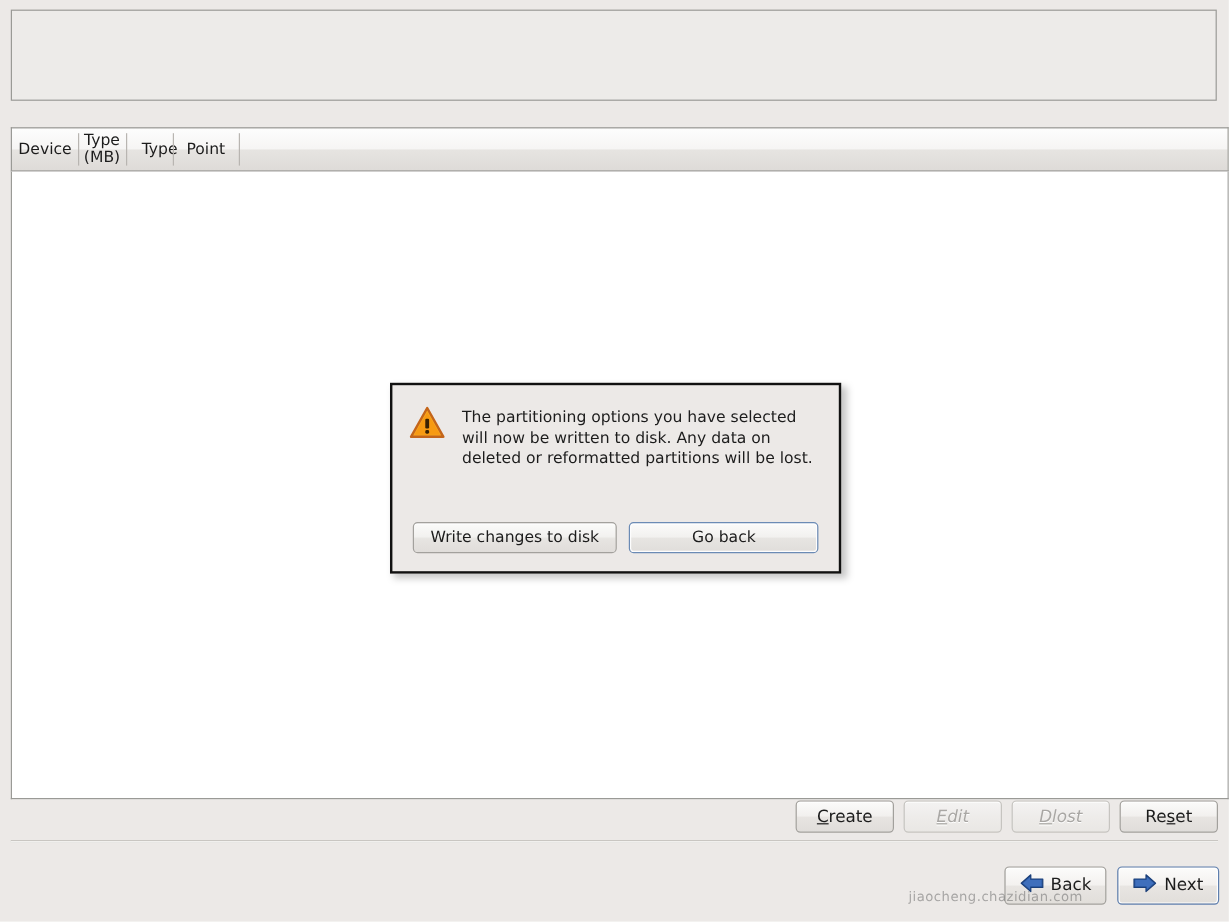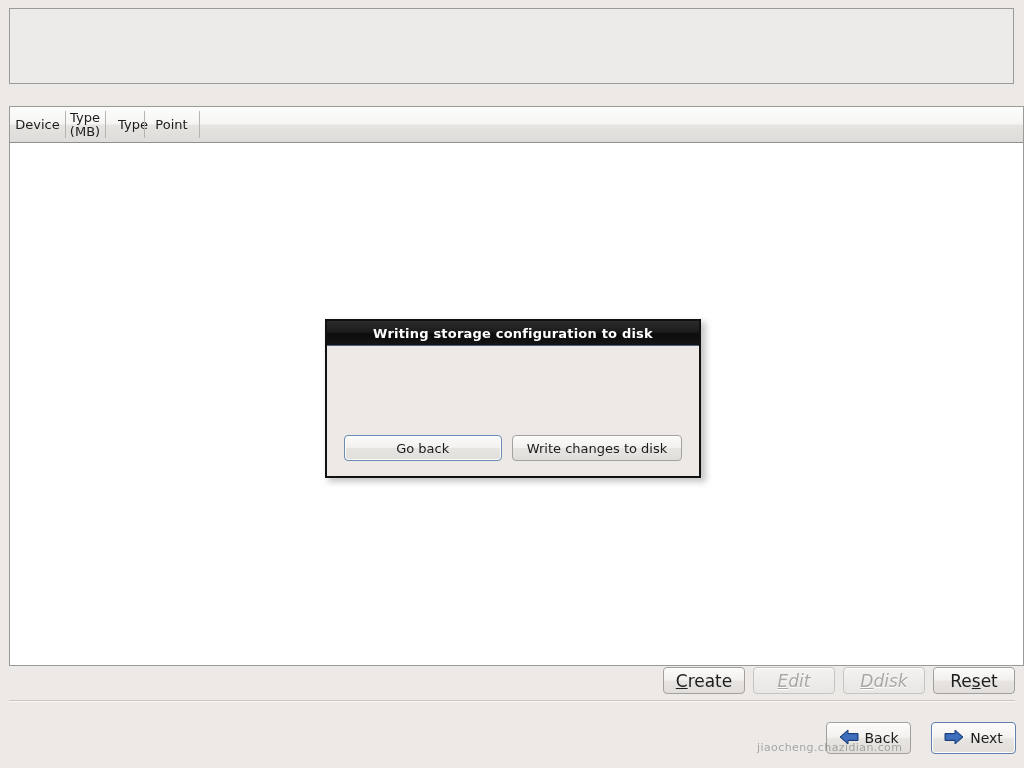--- a/index.html
+++ b/index.html
@@ -89,21 +89,21 @@
   
   #row-actions {
     position: absolute;
     right: 9px;
     top: 667px;
     display: flex;
     gap: 8px;
   }
   .btn {
     font-family: "DejaVu Sans", "Liberation Sans", sans-serif;
-    font-size: 17px;
+    font-size: 14px;
     color: #1c1c1c;
     background: linear-gradient(to bottom, #fbfbfa 0%, #f2f0ee 48%, #e7e4e1 52%, #e0dddA 100%);
     border: 1px solid #a2a09c;
     border-radius: 4px;
     padding: 4px;
     height: 27px;
     min-width: 82px;
     display: flex;
     align-items: center;
     justify-content: center;
@@ -152,21 +152,20 @@
     background: linear-gradient(to bottom, #fcfcfb 0%, #f3f1ef 48%, #e8e5e2 52%, #e1deda 100%);
     border: 1px solid #a2a09c;
     border-radius: 4px;
     box-shadow: inset 0 1px 0 rgba(255,255,255,.9);
     box-sizing: border-box;
     cursor: default;
   }
   .nav-btn.focused {
     border-color: #5f7fae;
     box-shadow: inset 0 0 0 1px #ffffff, inset 0 1px 0 rgba(255,255,255,.9);
-    margin-left: 11px;
   }
   .arrow-icon { flex: 0 0 auto; display: block; }
 
   
   #dialog-shadow {
     position: absolute;
     left: 328px;
     top: 322px;
     width: 378px;
     height: 160px;
@@ -287,21 +286,21 @@
 
   <div class="btn">
     <span><span class="mn">C</span><span>reate</span></span>
   </div>
 
   <div class="btn disabled">
     <span><span class="mn">E</span><span>dit</span></span>
   </div>
 
   <div class="btn disabled">
-    <span><span class="mn">D</span><span>disk</span></span>
+    <span><span class="mn">D</span><span>lost</span></span>
   </div>
 
   <div class="btn">
     <span><span>Re</span><span class="mn">s</span><span>et</span></span>
   </div>
 </div>
 
 <div id="nav-separator"></div>
 
 <div id="wizard-nav">
@@ -324,30 +323,38 @@
       </svg>
     </span>
     <span><span class="mn">N</span><span>ext</span></span>
   </div>
 </div>
 
 <div id="dialog-shadow"></div>
 
 <div id="dialog">
 
-  <div id="dialog-titlebar">
-    <span>Writing storage configuration to disk</span>
-  </div>
-
+
+  <div id="dialog-content">
+    <span>
+      <svg width="30" height="28" viewBox="0 0 30 28">
+        <path d="M15 2 L28.5 26 L1.5 26 Z" fill="#f6a623" stroke="#c4651a" stroke-width="2" stroke-linejoin="round"></path>
+        <path d="M15 5.5 L25.8 24.2 L4.2 24.2 Z" fill="#f79a12"></path>
+        <rect x="13.4" y="11" width="3.2" height="8" rx="1" fill="#3a2203"></rect>
+        <rect x="13.4" y="20.4" width="3.2" height="3" rx="1.2" fill="#3a2203"></rect>
+      </svg>
+    </span>
+    <div id="dialog-message">The partitioning options you have selected will now be written to disk.  Any data on deleted or reformatted partitions will be lost.</div>
+  </div>
 
   <div id="dialog-buttons">
+    <div class="dlg-btn secondary">
+      <span><span class="mn">W</span><span>rite changes to disk</span></span>
+    </div>
     <div class="dlg-btn default">
       <span><span>Go </span><span class="mn">b</span><span>ack</span></span>
     </div>
-    <div class="dlg-btn secondary">
-      <span><span class="mn">W</span><span>rite changes to disk</span></span>
-    </div>
   </div>
 </div>
 
 <div id="watermark">
   <div id="watermark-url">jiaocheng.chazidian.com</div>
 </div>
 
 </body></html>

